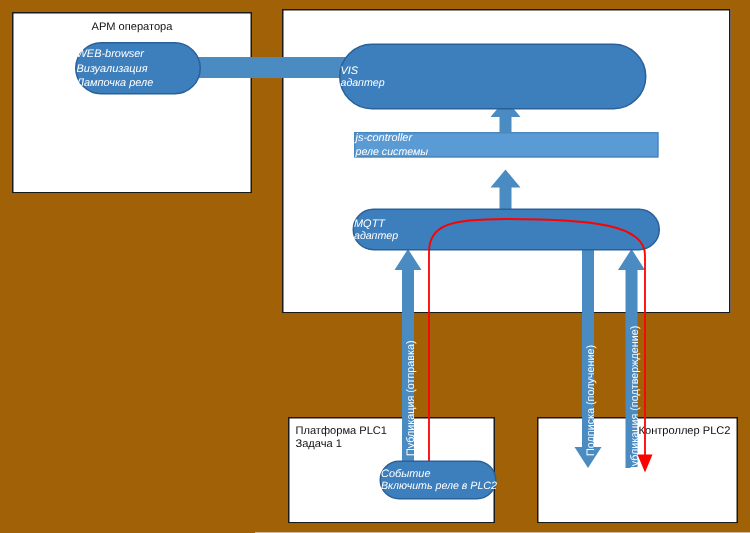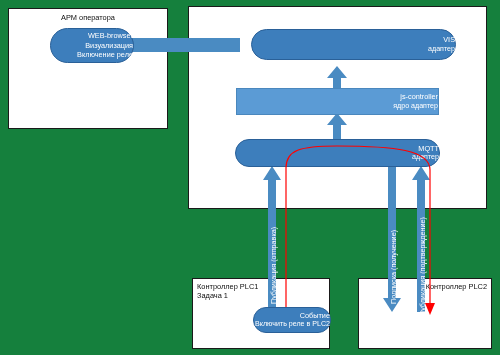--- a/index.html
+++ b/index.html
@@ -8,21 +8,21 @@
     padding: 0;
     background: #ffffff;
   }
   body {
     font-family: "Liberation Sans", sans-serif;
   }
   #canvas {
     position: relative;
     width: 500px;
     height: 355px;
-    background: #15803d;
+    background: #a16207;
     overflow: hidden;
   }
   svg.layer {
     position: absolute;
     left: 0;
     top: 0;
     width: 500px;
     height: 355px;
     overflow: visible;
   }
@@ -41,27 +41,28 @@
   }
   .t-center { text-align: center; }
   .t-left   { text-align: left; }
   .t-right  { text-align: right; }
 
   .node {
     position: absolute;
     box-sizing: border-box;
     display: flex;
     flex-direction: column;
-    align-items: flex-end;
+    align-items: flex-start;
     justify-content: center;
     color: #ffffff;
     font-size: 7.3px;
     line-height: 1.3;
     text-align: center;
     white-space: nowrap;
+    font-style: italic;
   }
   .node.rounded {
     background: #3d7ebc;
     border: 1px solid #2a6098;
     border-radius: 999px;
   }
   .node.rect {
     background: #5b9bd5;
     border: 1px solid #4a87bd;
     border-radius: 0;
@@ -88,21 +89,21 @@
 <body>
 
 <div id="canvas">
 
   <div class="container-box" style="left:8px; top:8px; width:160px; height:121px;"></div>
   <div class="container-title t-center" style="left:8px; top:13px; width:160px;">АРМ оператора</div>
 
   <div class="container-box" style="left:188px; top:6px; width:299px; height:203px;"></div>
 
   <div class="container-box" style="left:192px; top:278px; width:138px; height:71px;"></div>
-  <div class="container-title t-left" style="left:197px; top:282px; width:130px;">Контроллер PLC1</div>
+  <div class="container-title t-left" style="left:197px; top:282px; width:130px;">Платформа PLC1</div>
   <div class="container-title t-left" style="left:197px; top:291px; width:130px;">Задача 1</div>
 
   <div class="container-box" style="left:358px; top:278px; width:134px; height:71px;"></div>
   <div class="container-title t-right" style="left:358px; top:282px; width:129px;">Контроллер PLC2</div>
 
   <svg class="layer" viewBox="0 0 500 355">
 
     <polygon points="240,38 120,38 120,32 104,45 120,58 120,52 240,52" fill="#4a8bc2"></polygon>
 
     <polygon points="337,66 327,78 333,78 333,90 341,90 341,78 347,78" fill="#4a8bc2"></polygon>
@@ -112,31 +113,31 @@
     <polygon points="272,166 263,180 268,180 268,312 276,312 276,180 281,180" fill="#4a8bc2"></polygon>
 
     <polygon points="392,312 401,298 396,298 396,166 388,166 388,298 383,298" fill="#4a8bc2"></polygon>
 
     <polygon points="421,166 412,180 417,180 417,312 425,312 425,180 430,180" fill="#4a8bc2"></polygon>
   </svg>
 
   <div class="node rounded" style="left:50px; top:28px; width:84px; height:35px;">
     <span>WEB-browser</span>
     <span>Визуализация</span>
-    <span>Включение реле</span>
+    <span>Лампочка реле</span>
   </div>
 
-  <div class="node rounded" style="left:251px; top:29px; width:205px; height:31px;">
+  <div class="node rounded" style="left:226px; top:29px; width:205px; height:44px;">
     <span>VIS</span>
     <span class="l2">адаптер</span>
   </div>
 
-  <div class="node rect" style="left:236px; top:88px; width:203px; height:27px;">
+  <div class="node rect" style="left:236px; top:88px; width:203px; height:17px;">
     <span>js-controller</span>
-    <span class="l2">ядро адаптер</span>
+    <span class="l2">реле системы</span>
   </div>
 
   <div class="node rounded" style="left:235px; top:139px; width:205px; height:28px;">
     <span>MQTT</span>
     <span class="l2">адаптер</span>
   </div>
 
   <svg class="layer" viewBox="0 0 500 355">
     <path d="M 286,310 L 286,168 C 286,150 300,146 337,146 C 395,146 430,150 430,170 L 430,306" fill="none" stroke="#ff0000" stroke-width="1.2"></path>
     <polygon points="430,315 425,303 435,303" fill="#ff0000"></polygon>

